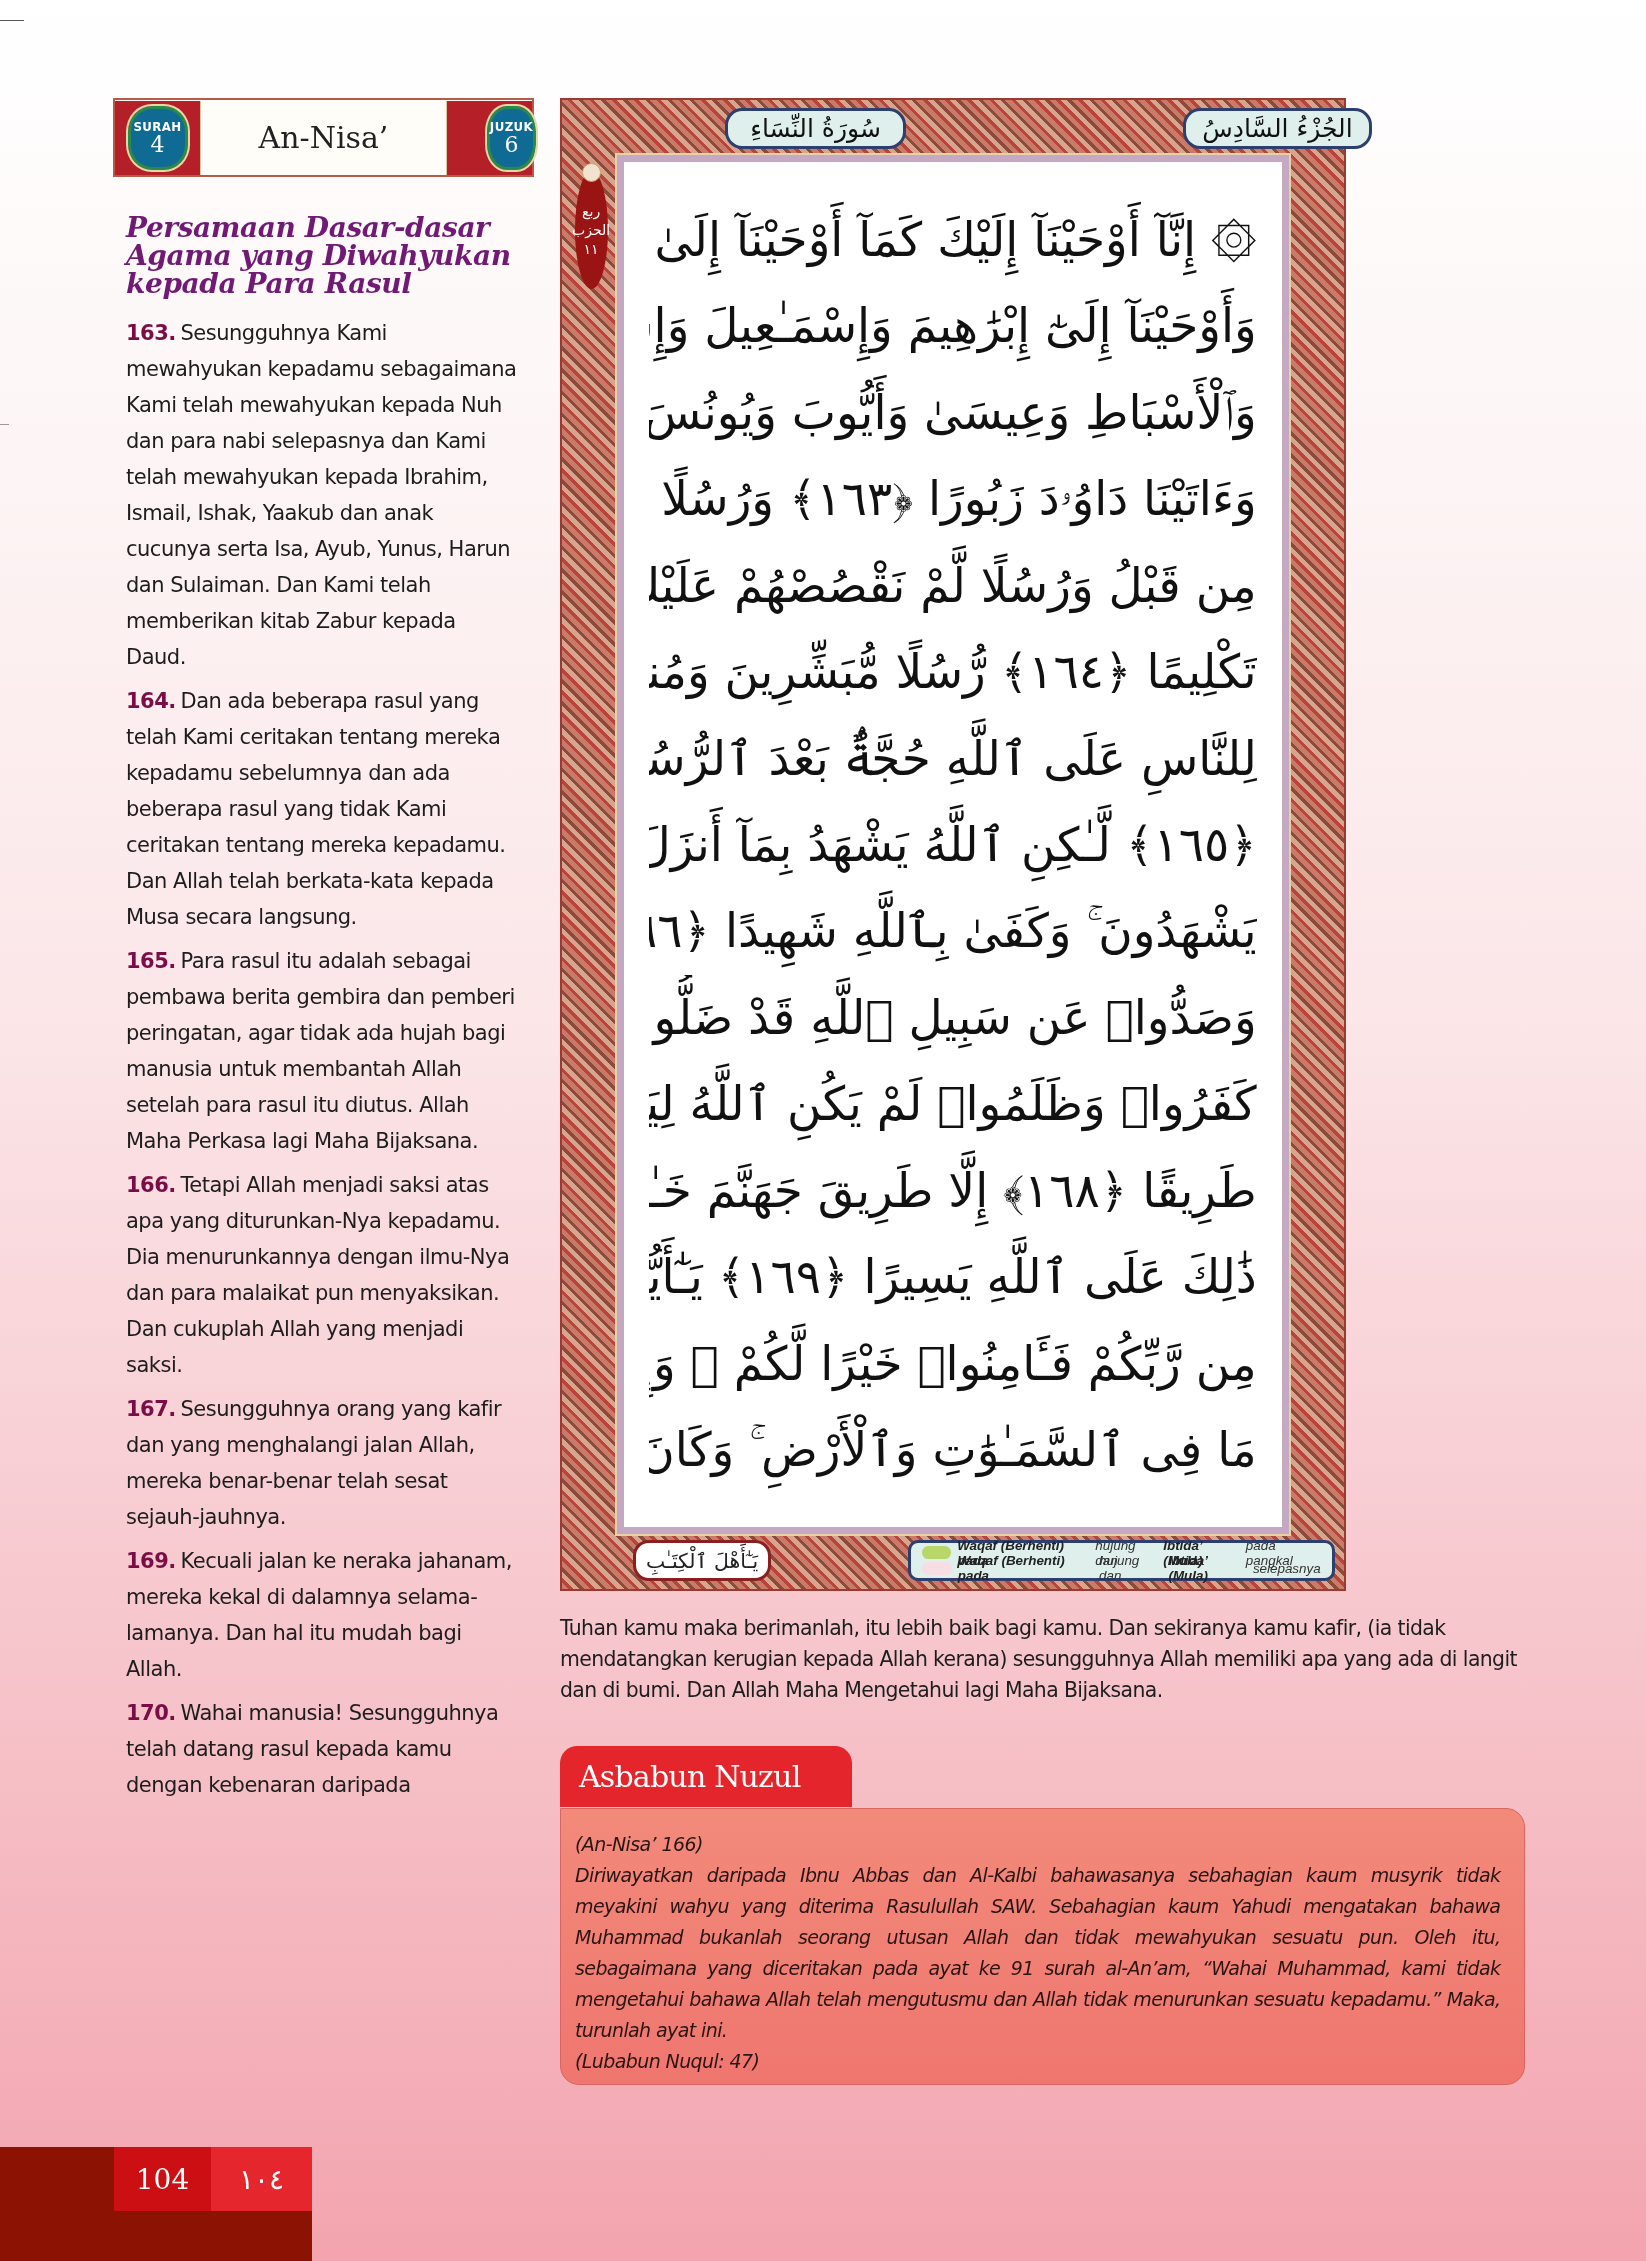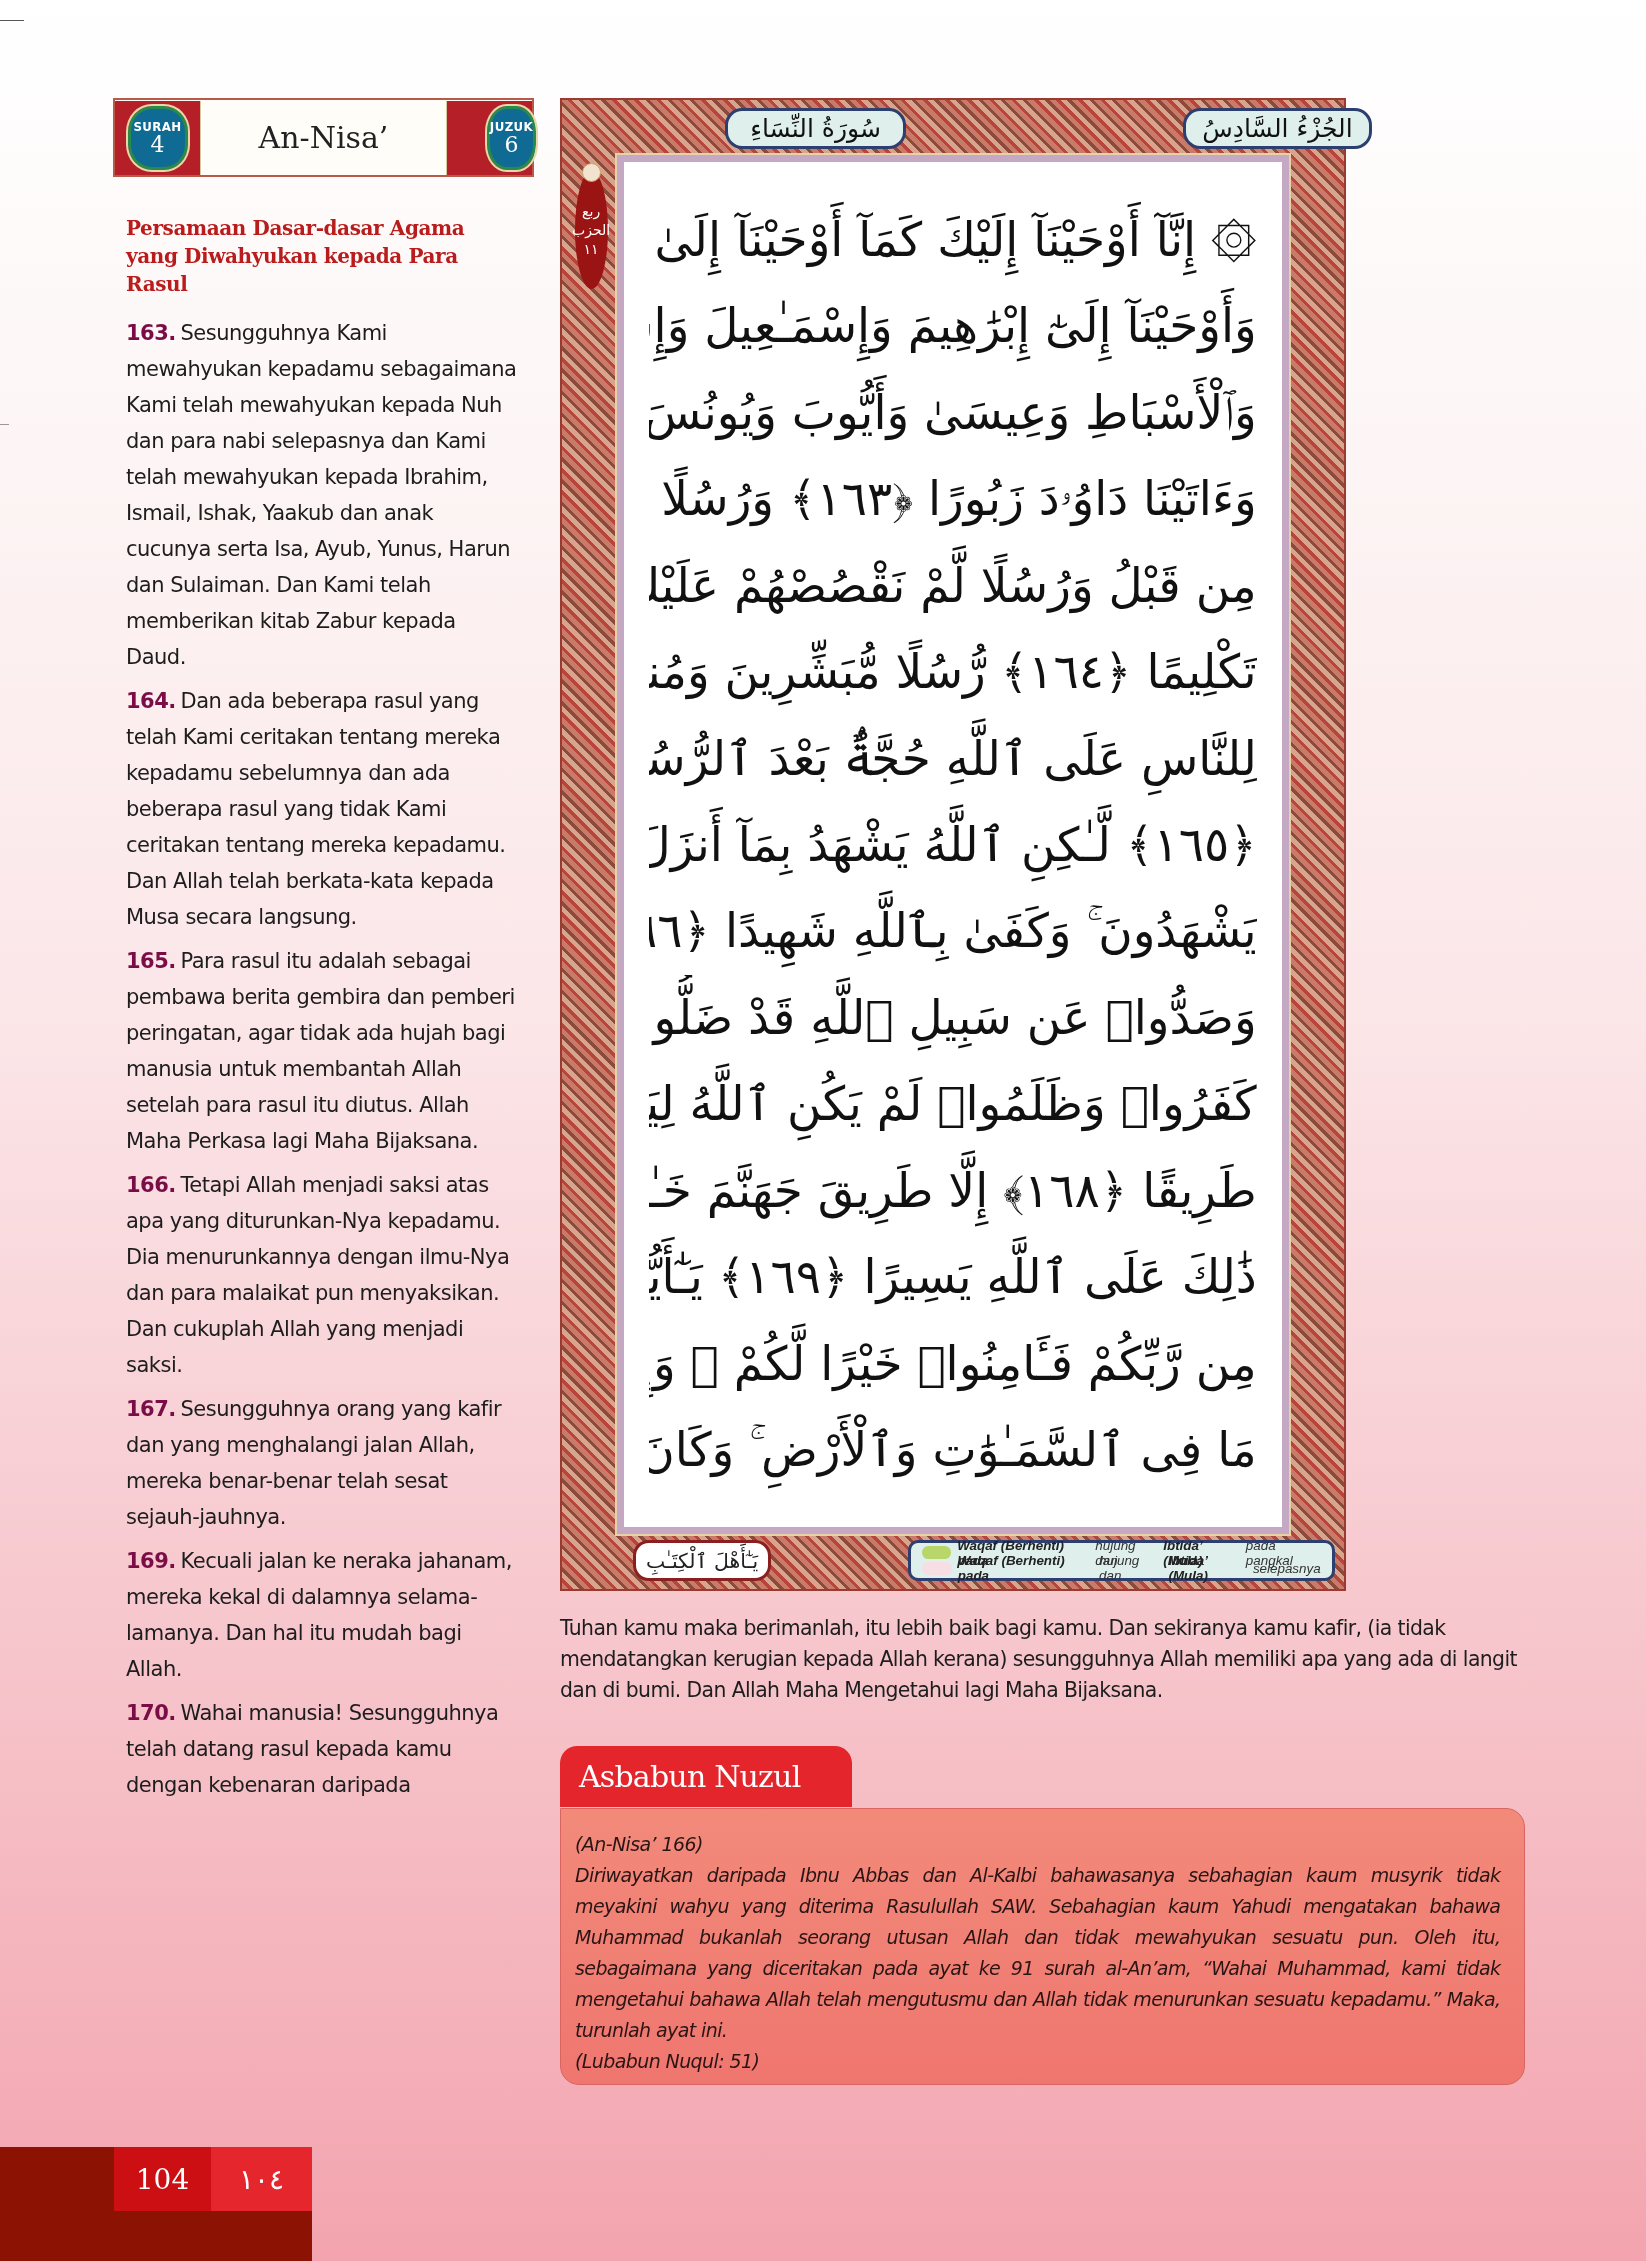--- a/index.html
+++ b/index.html
@@ -31,22 +31,22 @@
     color: #fff; display: flex; flex-direction: column; align-items: center; justify-content: center;
     outline: 2.4px solid #e8d7a8;
   }
   .badge .lbl { font-family: "DejaVu Sans", sans-serif; font-weight: bold; font-size: 11.8px; letter-spacing: 0.4px; }
   .badge .num { font-family: "DejaVu Serif", serif; font-size: 22px; line-height: 22px; }
   .banner-title { font-family: "DejaVu Serif", serif; font-size: 30px; color: #222; }
 
   
   .left-col { position: absolute; left: 126px; top: 214px; width: 393px; }
   .section-title {
-    font-family: "DejaVu Serif", serif; font-weight: bold; color: #b91c1c;
-    font-size: 20px; line-height: 28px; letter-spacing: -0.4px; margin-bottom: 17.3px;
+    font-family: "DejaVu Serif", serif; font-weight: bold; color: #701a75;
+    font-size: 28px; line-height: 28px; letter-spacing: -0.4px; margin-bottom: 17.3px; font-style: italic;
   }
   .verse {
     font-family: "DejaVu Sans", sans-serif; font-size: 21px; line-height: 36px; color: #1d1d1d;
     margin-bottom: 7.9px; text-align: left; letter-spacing: -0.5px;
   }
   .verse .vnum { color: #7a0d45; font-weight: bold; margin-right: 4.7px; }
 
   
   .mushaf {
     position: absolute; left: 560px; top: 98px; width: 786px; height: 1493px;
@@ -220,19 +220,19 @@
     </div>
   </div>
 </div>
 
 <div class="trans-cont">Tuhan kamu maka berimanlah, itu lebih baik bagi kamu. Dan sekiranya kamu kafir, (ia tidak mendatangkan kerugian kepada Allah kerana) sesungguhnya Allah memiliki apa yang ada di langit dan di bumi. Dan Allah Maha Mengetahui lagi Maha Bijaksana.</div>
 
 <div class="asbab-tab">Asbabun Nuzul</div>
 <div class="asbab-box">
   <p>(An-Nisa’ 166)</p>
   <p>Diriwayatkan daripada Ibnu Abbas dan Al-Kalbi bahawasanya sebahagian kaum musyrik tidak meyakini wahyu yang diterima Rasulullah SAW. Sebahagian kaum Yahudi mengatakan bahawa Muhammad bukanlah seorang utusan Allah dan tidak mewahyukan sesuatu pun. Oleh itu, sebagaimana yang diceritakan pada ayat ke 91 surah al-An’am, “Wahai Muhammad, kami tidak mengetahui bahawa Allah telah mengutusmu dan Allah tidak menurunkan sesuatu kepadamu.” Maka, turunlah ayat ini.</p>
-  <p class="asbab-ref">(Lubabun Nuqul: 51)</p>
+  <p class="asbab-ref">(Lubabun Nuqul: 47)</p>
 </div>
 
 <div class="footer-bar"></div>
 <div class="pg-latin">104</div>
 <div class="pg-arabic">١٠٤</div>
 
 
 </body></html>

